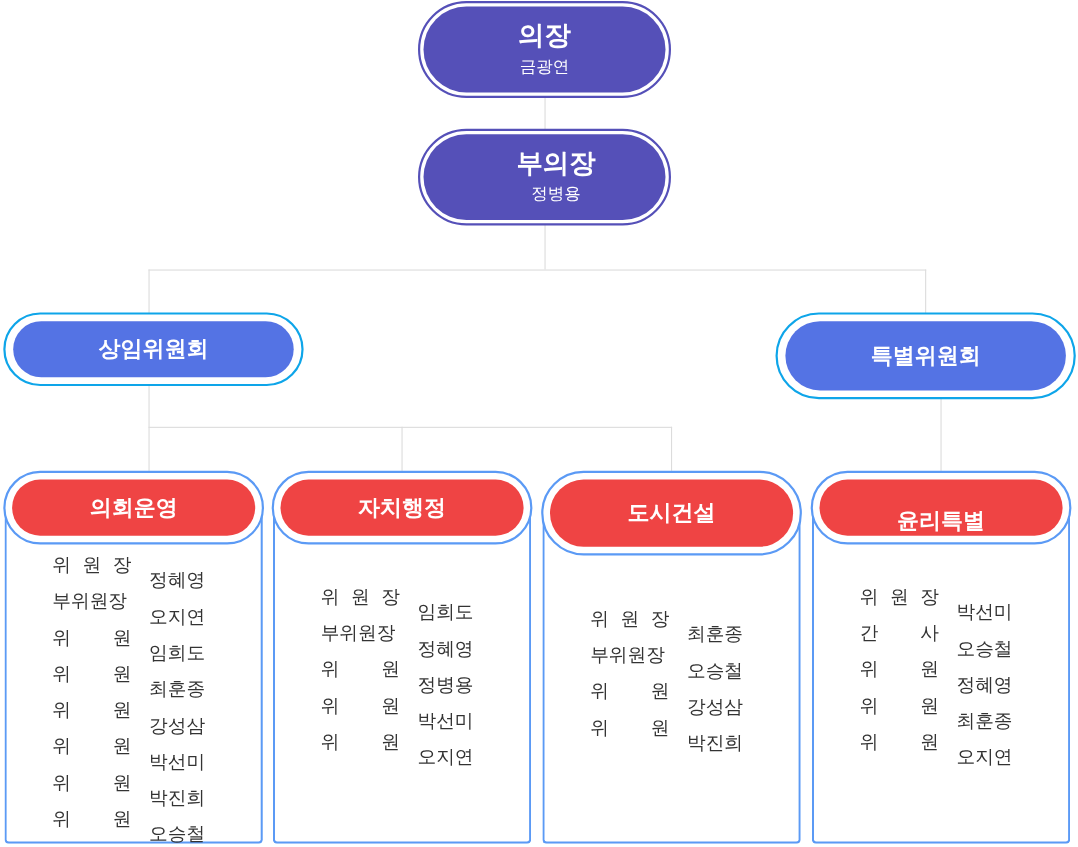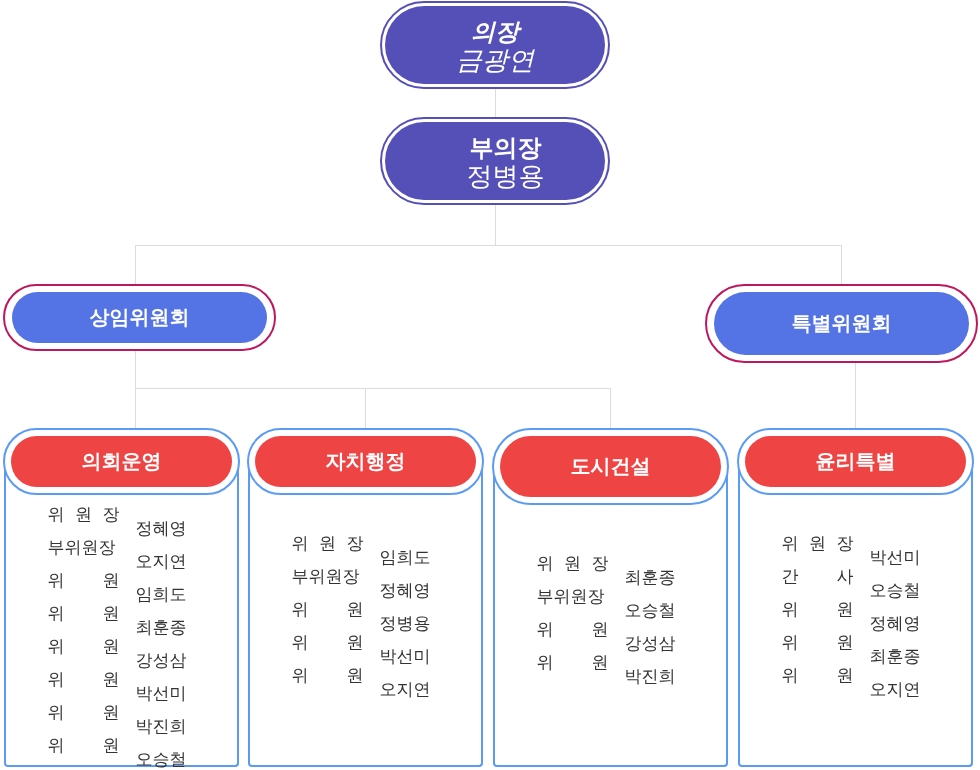--- a/index.html
+++ b/index.html
@@ -6,22 +6,22 @@
   body { width: 980px; height: 770px; position: relative; overflow: hidden;
          font-family: "DejaVu Sans", "Liberation Sans", sans-serif; }
   .line { position: absolute; background: #dcdcdc; }
   .pill { position: absolute; box-sizing: border-box; border-radius: 999px;
           display: flex; flex-direction: column; align-items: center; justify-content: center;
           color: #ffffff; }
   .pill-outer { position: absolute; box-sizing: border-box; border-radius: 999px; background: #ffffff; }
   .top-outer { border: 2px solid #5550b8; }
   .top-inner { background: #5550b8; }
   .top-title { font-size: 24px; font-weight: bold; line-height: 30px; }
-  .top-name { font-size: 26px; line-height: 26px; }
-  .mid-outer { border: 2px solid #be185d; }
+  .top-name { font-size: 15px; line-height: 26px; }
+  .mid-outer { border: 2px solid #0ea5e9; }
   .mid-inner { background: #5473e4; font-size: 20px; font-weight: bold; }
   .box { position: absolute; box-sizing: border-box; border: 2px solid #5b9af5; border-top: none;
          border-radius: 0 0 4px 4px; background: #fff; }
   .sub-outer { border: 2px solid #5b9af5; }
   .sub-inner { background: #ef4444; font-size: 20px; font-weight: bold; }
   .members { position: absolute; left: 0; right: 0; display: flex; flex-direction: column; align-items: center; }
   .row { display: flex; font-size: 17px; color: #333333; height: 33px; line-height: 33px; }
   .role { width: 72px; display: flex; justify-content: space-between; margin-right: 16px; }
   .name { width: 60px; margin-top: 14px; }
 </style>
@@ -33,21 +33,21 @@
 <div class="line" style="left:135px;top:245px;width:707px;height:1px;"></div>
 <div class="line" style="left:135px;top:245px;width:1px;height:40px;"></div>
 <div class="line" style="left:841px;top:245px;width:1px;height:40px;"></div>
 <div class="line" style="left:135px;top:350px;width:1px;height:78px;"></div>
 <div class="line" style="left:135px;top:388px;width:476px;height:1px;"></div>
 <div class="line" style="left:365px;top:388px;width:1px;height:40px;"></div>
 <div class="line" style="left:610px;top:388px;width:1px;height:40px;"></div>
 <div class="line" style="left:855px;top:350px;width:1px;height:78px;"></div>
 
 <div class="pill-outer top-outer" style="left:380px;top:1px;width:230px;height:88px;">
-  <div class="pill top-inner" style="left:3px;top:3px;right:3px;bottom:3px;font-style:italic;">
+  <div class="pill top-inner" style="left:3px;top:3px;right:3px;bottom:3px;">
     <span class="top-title">의장</span>
     <span class="top-name">금광연</span>
   </div>
 </div>
 
 <div class="pill-outer top-outer" style="left:380px;top:117px;width:230px;height:88px;">
   <div class="pill top-inner" style="left:3px;top:3px;right:3px;bottom:3px;padding-left:21px;">
     <span class="top-title">부의장</span>
     <span class="top-name">정병용</span>
   </div>
@@ -242,16 +242,16 @@
     <div class="row">
         <span class="role">
           <span>위</span>
           <span>원</span>
         </span>
         <span class="name">오지연</span>
       </div>
   </div>
 </div>
 <div class="pill-outer sub-outer" style="left:737px;top:428px;width:237px;height:67px;">
-  <div class="pill sub-inner" style="left:6px;top:6px;right:6px;bottom:6px;">
+  <div class="pill sub-inner" style="left:6px;top:6px;right:6px;bottom:6px;justify-content:flex-end;">
     <span>윤리특별</span>
   </div>
 </div>
 
 </body></html>

